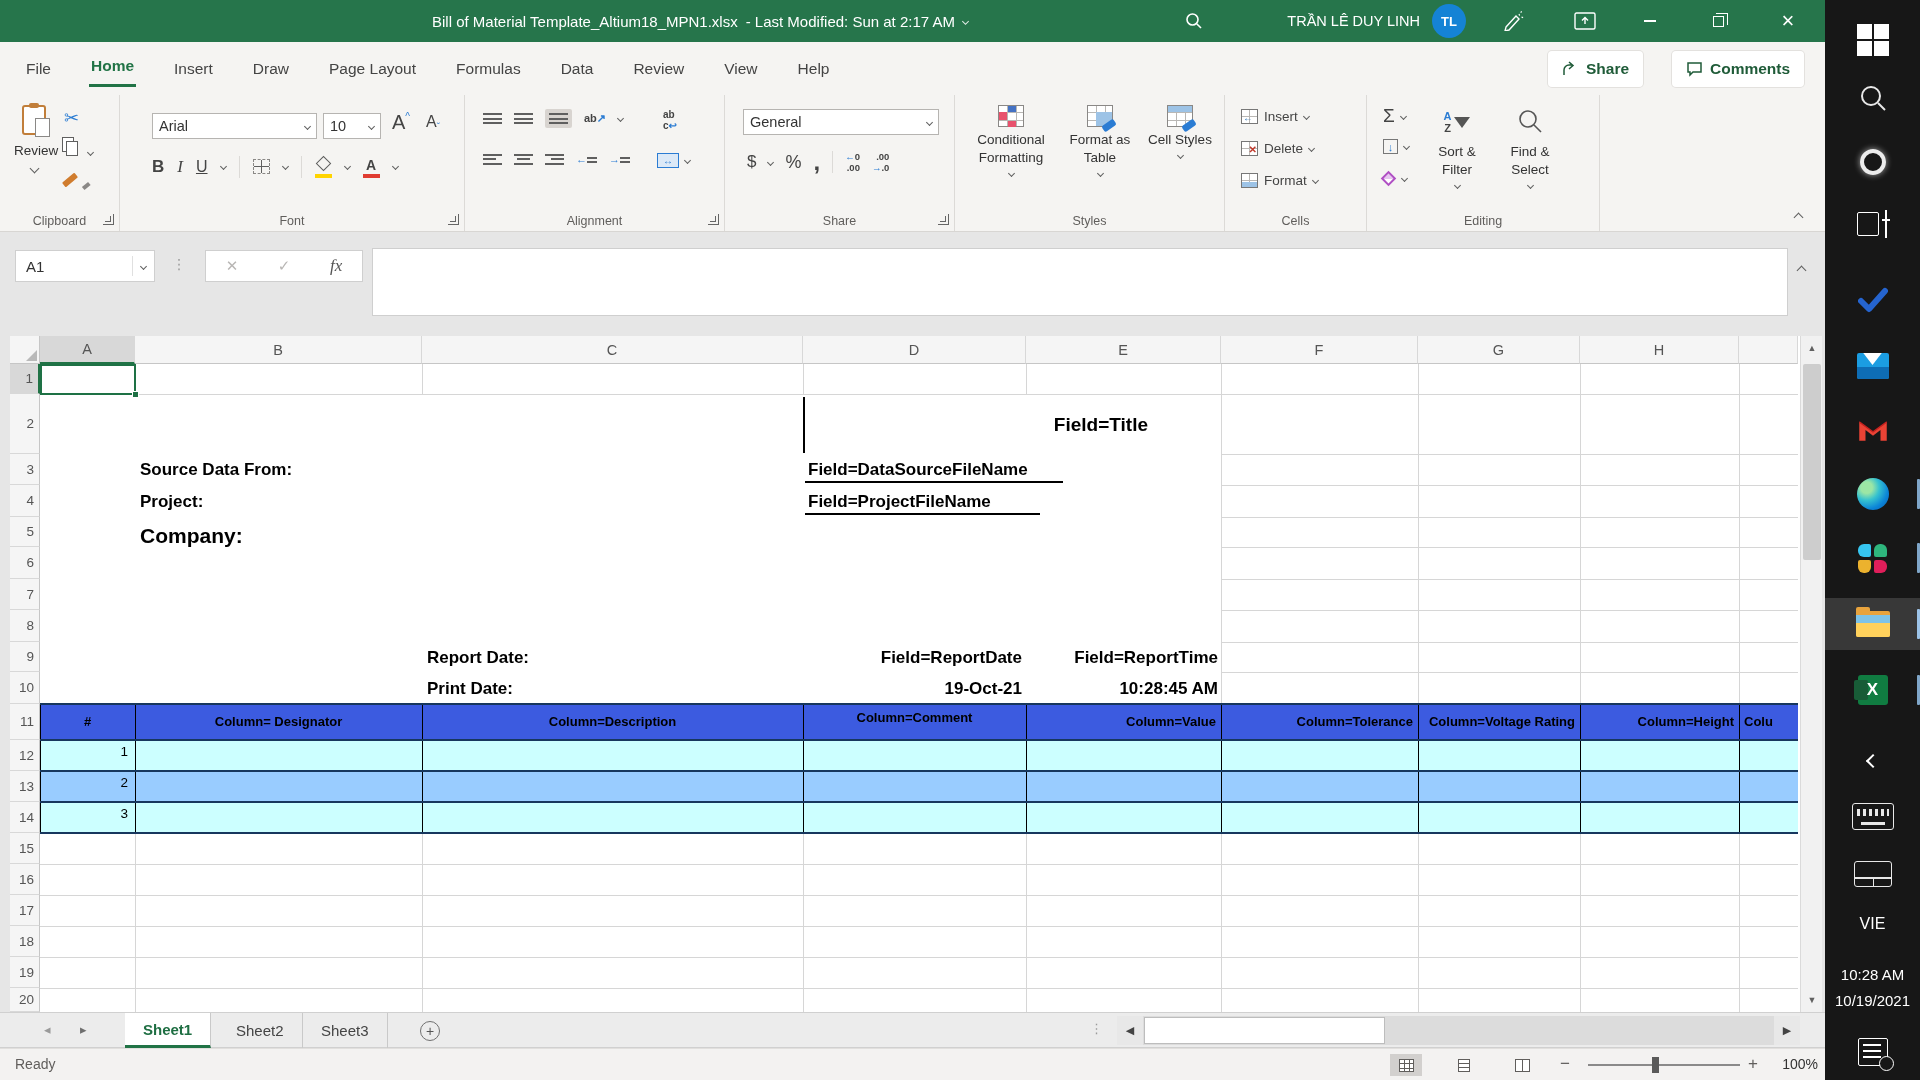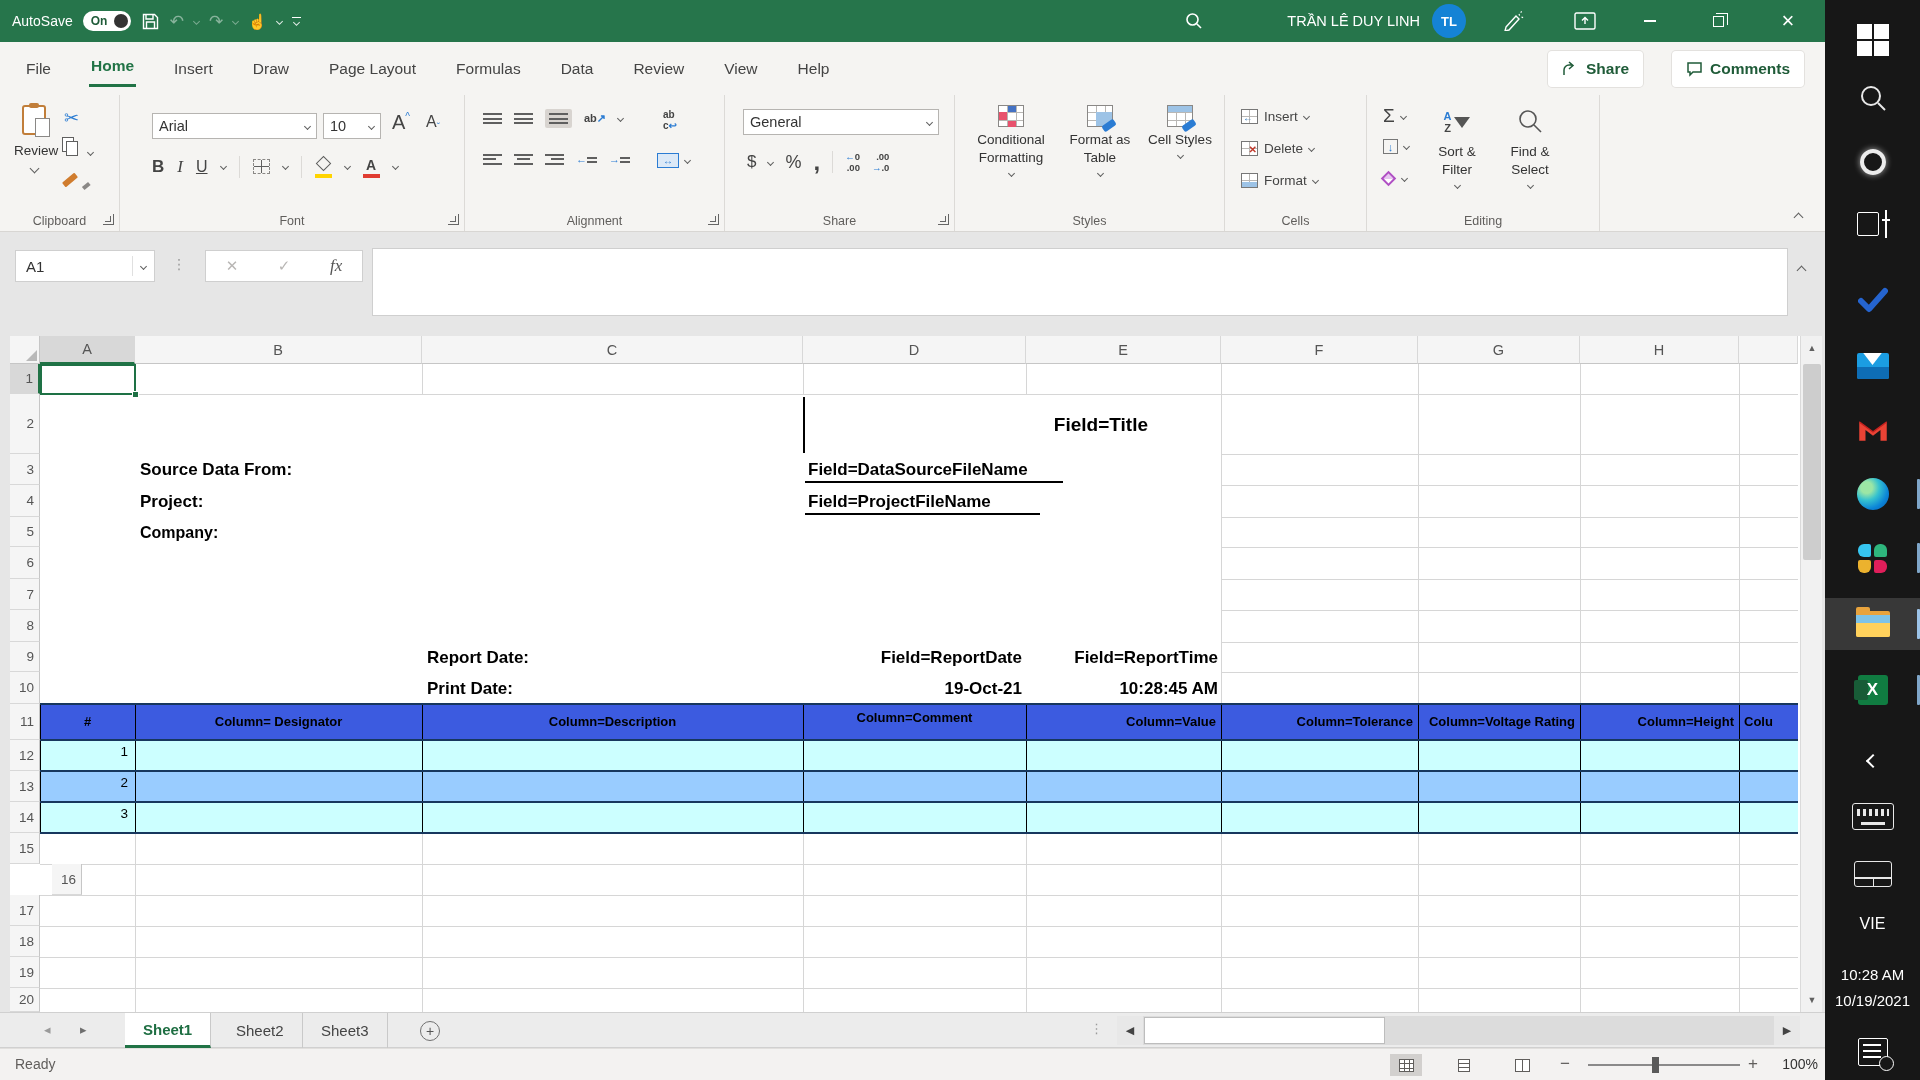--- a/index.html
+++ b/index.html
@@ -157,43 +157,26 @@
     border:1.8px solid #fff; border-radius:50%; background:#171717; }
 
   svg { display:block; }
 </style>
 </head>
 <body class="nosel">
 
 <div class="window">
 
   <div class="titlebar">
-    <div class="tb-left">
-      <span>AutoSave</span>
-      <span class="autosave-pill">
-        <span class="on">On</span>
-        <span class="knob"></span>
-      </span>
-      <span>
-        <svg width="19" height="19" viewBox="0 0 19 19">
-            <path d="M2.5 2.5h11l3 3v11h-14zM5 2.5v4.5h7V2.5M5.5 16v-6h8v6" fill="none" stroke="#fff" stroke-width="1.4"></path>
-          </svg>
-      </span>
-      <span class="qat-ic dim">↶</span>
-      <span class="chev w sm dim"></span>
-      <span class="qat-ic dim">↷</span>
-      <span class="chev w sm dim"></span>
-      <span class="qat-ic" style="font-size:15px;">☝</span>
+
+    <div class="tb-title">
+      <span>Bill of Material Template_Altium18_MPN1.xlsx</span>
+      <span>-  Last Modified: Sun at 2:17 AM</span>
       <span class="chev w sm"></span>
-      <span style="display:flex;flex-direction:column;align-items:center;gap:2px;">
-        <span style="width:9px;height:1.5px;background:#fff;"></span>
-          <span class="chev w sm"></span>
-      </span>
-    </div>
-
+    </div>
 
     <span class="abs" style="left:1185px;top:12px;">
       <svg width="18" height="18" viewBox="0 0 18 18">
           <circle cx="7.5" cy="7.5" r="5.5" fill="none" stroke="#fff" stroke-width="1.6"></circle>
           <line x1="11.7" y1="11.7" x2="16" y2="16" stroke="#fff" stroke-width="1.6"></line>
         </svg>
     </span>
     <span class="abs" style="left:1240px;top:0;width:180px;height:42px;display:flex;align-items:center;justify-content:flex-end;font-size:14.5px;color:#fff;">TRẦN LÊ DUY LINH</span>
     <span class="avatar">TL</span>
 
@@ -530,21 +513,21 @@
     <div class="abs cellstext" style="right:674px;top:78px;font-size:19px;">Field=Title</div>
 
     <div class="abs cellstext" style="left:130px;top:124px;font-size:17px;">Source Data From:</div>
     <div class="abs cellstext" style="left:798px;top:124px;font-size:17px;">Field=DataSourceFileName</div>
     <div class="abs" style="left:795px;top:145px;width:258px;height:2px;background:#000;"></div>
 
     <div class="abs cellstext" style="left:130px;top:156px;font-size:17px;">Project:</div>
     <div class="abs cellstext" style="left:798px;top:156px;font-size:17px;">Field=ProjectFileName</div>
     <div class="abs" style="left:795px;top:177px;width:235px;height:2px;background:#000;"></div>
 
-    <div class="abs cellstext" style="left:130px;top:188px;font-size:16px;">Company:</div>
+    <div class="abs cellstext" style="left:130px;top:188px;font-size:21px;">Company:</div>
 
     <div class="abs cellstext" style="left:417px;top:312px;font-size:17px;">Report Date:</div>
     <div class="abs cellstext" style="right:800px;top:312px;font-size:17px;">Field=ReportDate</div>
     <div class="abs cellstext" style="right:604px;top:312px;font-size:17px;">Field=ReportTime</div>
 
     <div class="abs cellstext" style="left:417px;top:343px;font-size:17px;">Print Date:</div>
     <div class="abs cellstext" style="right:800px;top:343px;font-size:17px;">19-Oct-21</div>
     <div class="abs cellstext" style="right:604px;top:343px;font-size:17px;">10:28:45 AM</div>
 
     <div id="bom-table">
@@ -600,21 +583,21 @@
         <div class="rowhead" style="top: 211px; height: 32px;">6</div>
         <div class="rowhead" style="top: 243px; height: 31px;">7</div>
         <div class="rowhead" style="top: 274px; height: 32px;">8</div>
         <div class="rowhead" style="top: 306px; height: 30px;">9</div>
         <div class="rowhead" style="top: 336px; height: 32px;">10</div>
         <div class="rowhead" style="top: 368px; height: 36px;">11</div>
         <div class="rowhead" style="top: 404px; height: 31px;">12</div>
         <div class="rowhead" style="top: 435px; height: 31px;">13</div>
         <div class="rowhead" style="top: 466px; height: 31px;">14</div>
         <div class="rowhead" style="top: 497px; height: 31px;">15</div>
-        <div class="rowhead" style="top: 528px; height: 31px; margin-left: 42px;">16</div>
+        <div class="rowhead" style="top: 528px; height: 31px;">16</div>
         <div class="rowhead" style="top: 559px; height: 31px;">17</div>
         <div class="rowhead" style="top: 590px; height: 31px;">18</div>
         <div class="rowhead" style="top: 621px; height: 31px;">19</div>
         <div class="rowhead" style="top: 652px; height: 24px;">20</div>
       </div>
     <div class="corner"></div>
 
     <div class="a1sel"></div>
     <div class="a1handle"></div>
 

